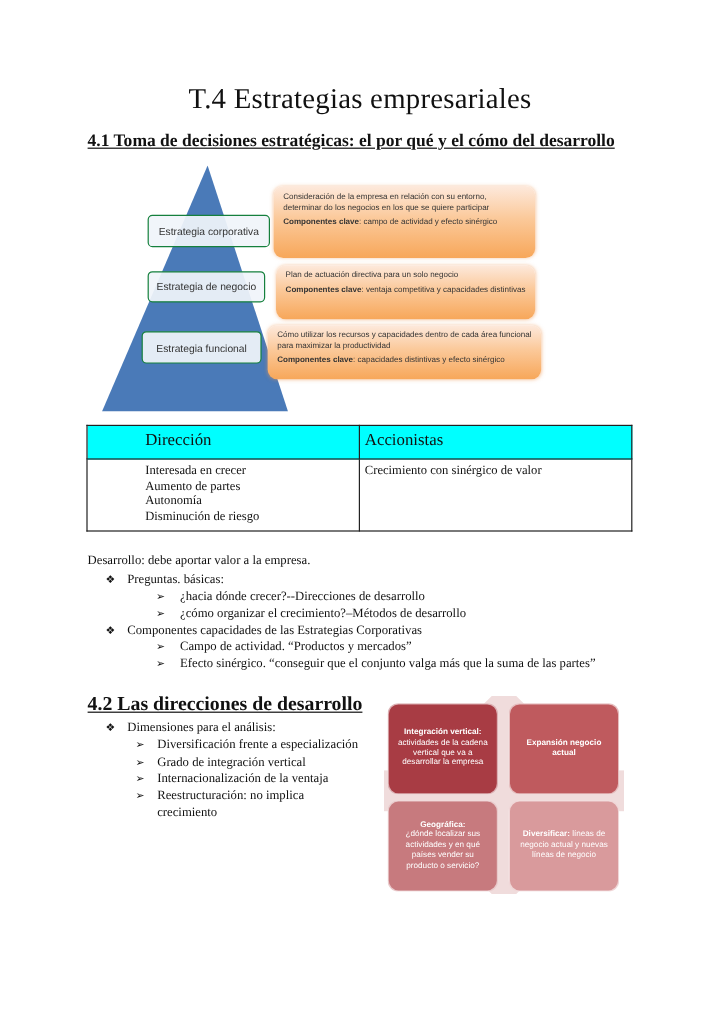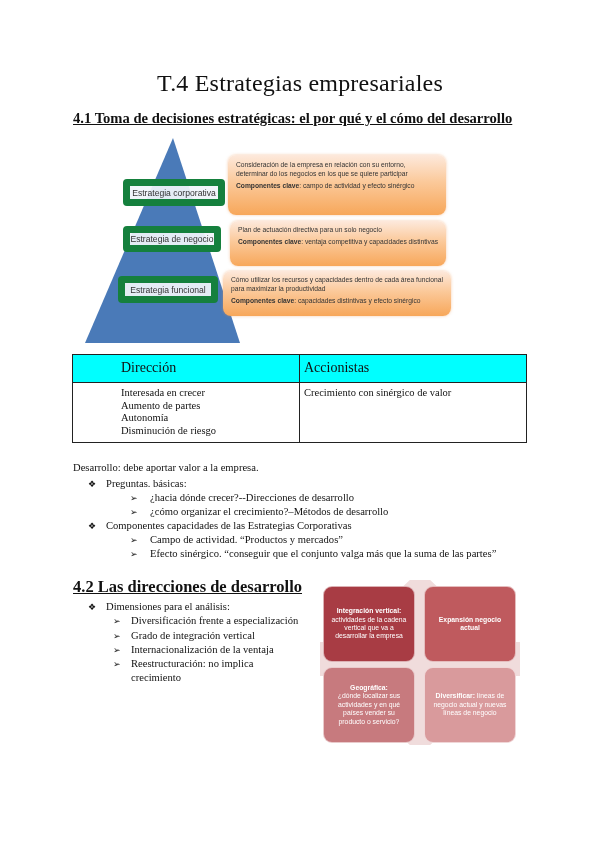--- a/index.html
+++ b/index.html
@@ -15,21 +15,21 @@
       text-decoration: underline; white-space: nowrap; font-family: Liberation Serif, serif;
     }
     .h2.s1 { top: 110px; font-size: 14.6px; }
     .h2.s2 { top: 577px; font-size: 16.5px; }
 
     
     .pyramid-wrap { position: absolute; left: 85px; top: 138px; width: 375px; height: 205px; }
     .pyramid { position: absolute; left: 0; top: 0; }
     .lvl-label {
       position: absolute; background: rgba(240,244,250,0.93);
-      border: 7px solid #15803d; border-radius: 4px;
+      border: 1px solid #15803d; border-radius: 4px;
       font-family: "Liberation Sans", "DejaVu Sans", sans-serif; font-size: 8.6px; color: #333;
       display: flex; align-items: center; justify-content: center; white-space: nowrap;
     }
     .lvl-box {
       position: absolute; border-radius: 8px;
       background: linear-gradient(180deg, #fde9dc 0%, #fbc99a 45%, #f7a75a 100%);
       box-shadow: 0 0 3px rgba(240,150,80,0.5);
       font-family: "Liberation Sans", "DejaVu Sans", sans-serif; font-size: 6.7px; color: #333;
       padding: 6px 8px; line-height: 1.32;
     }

